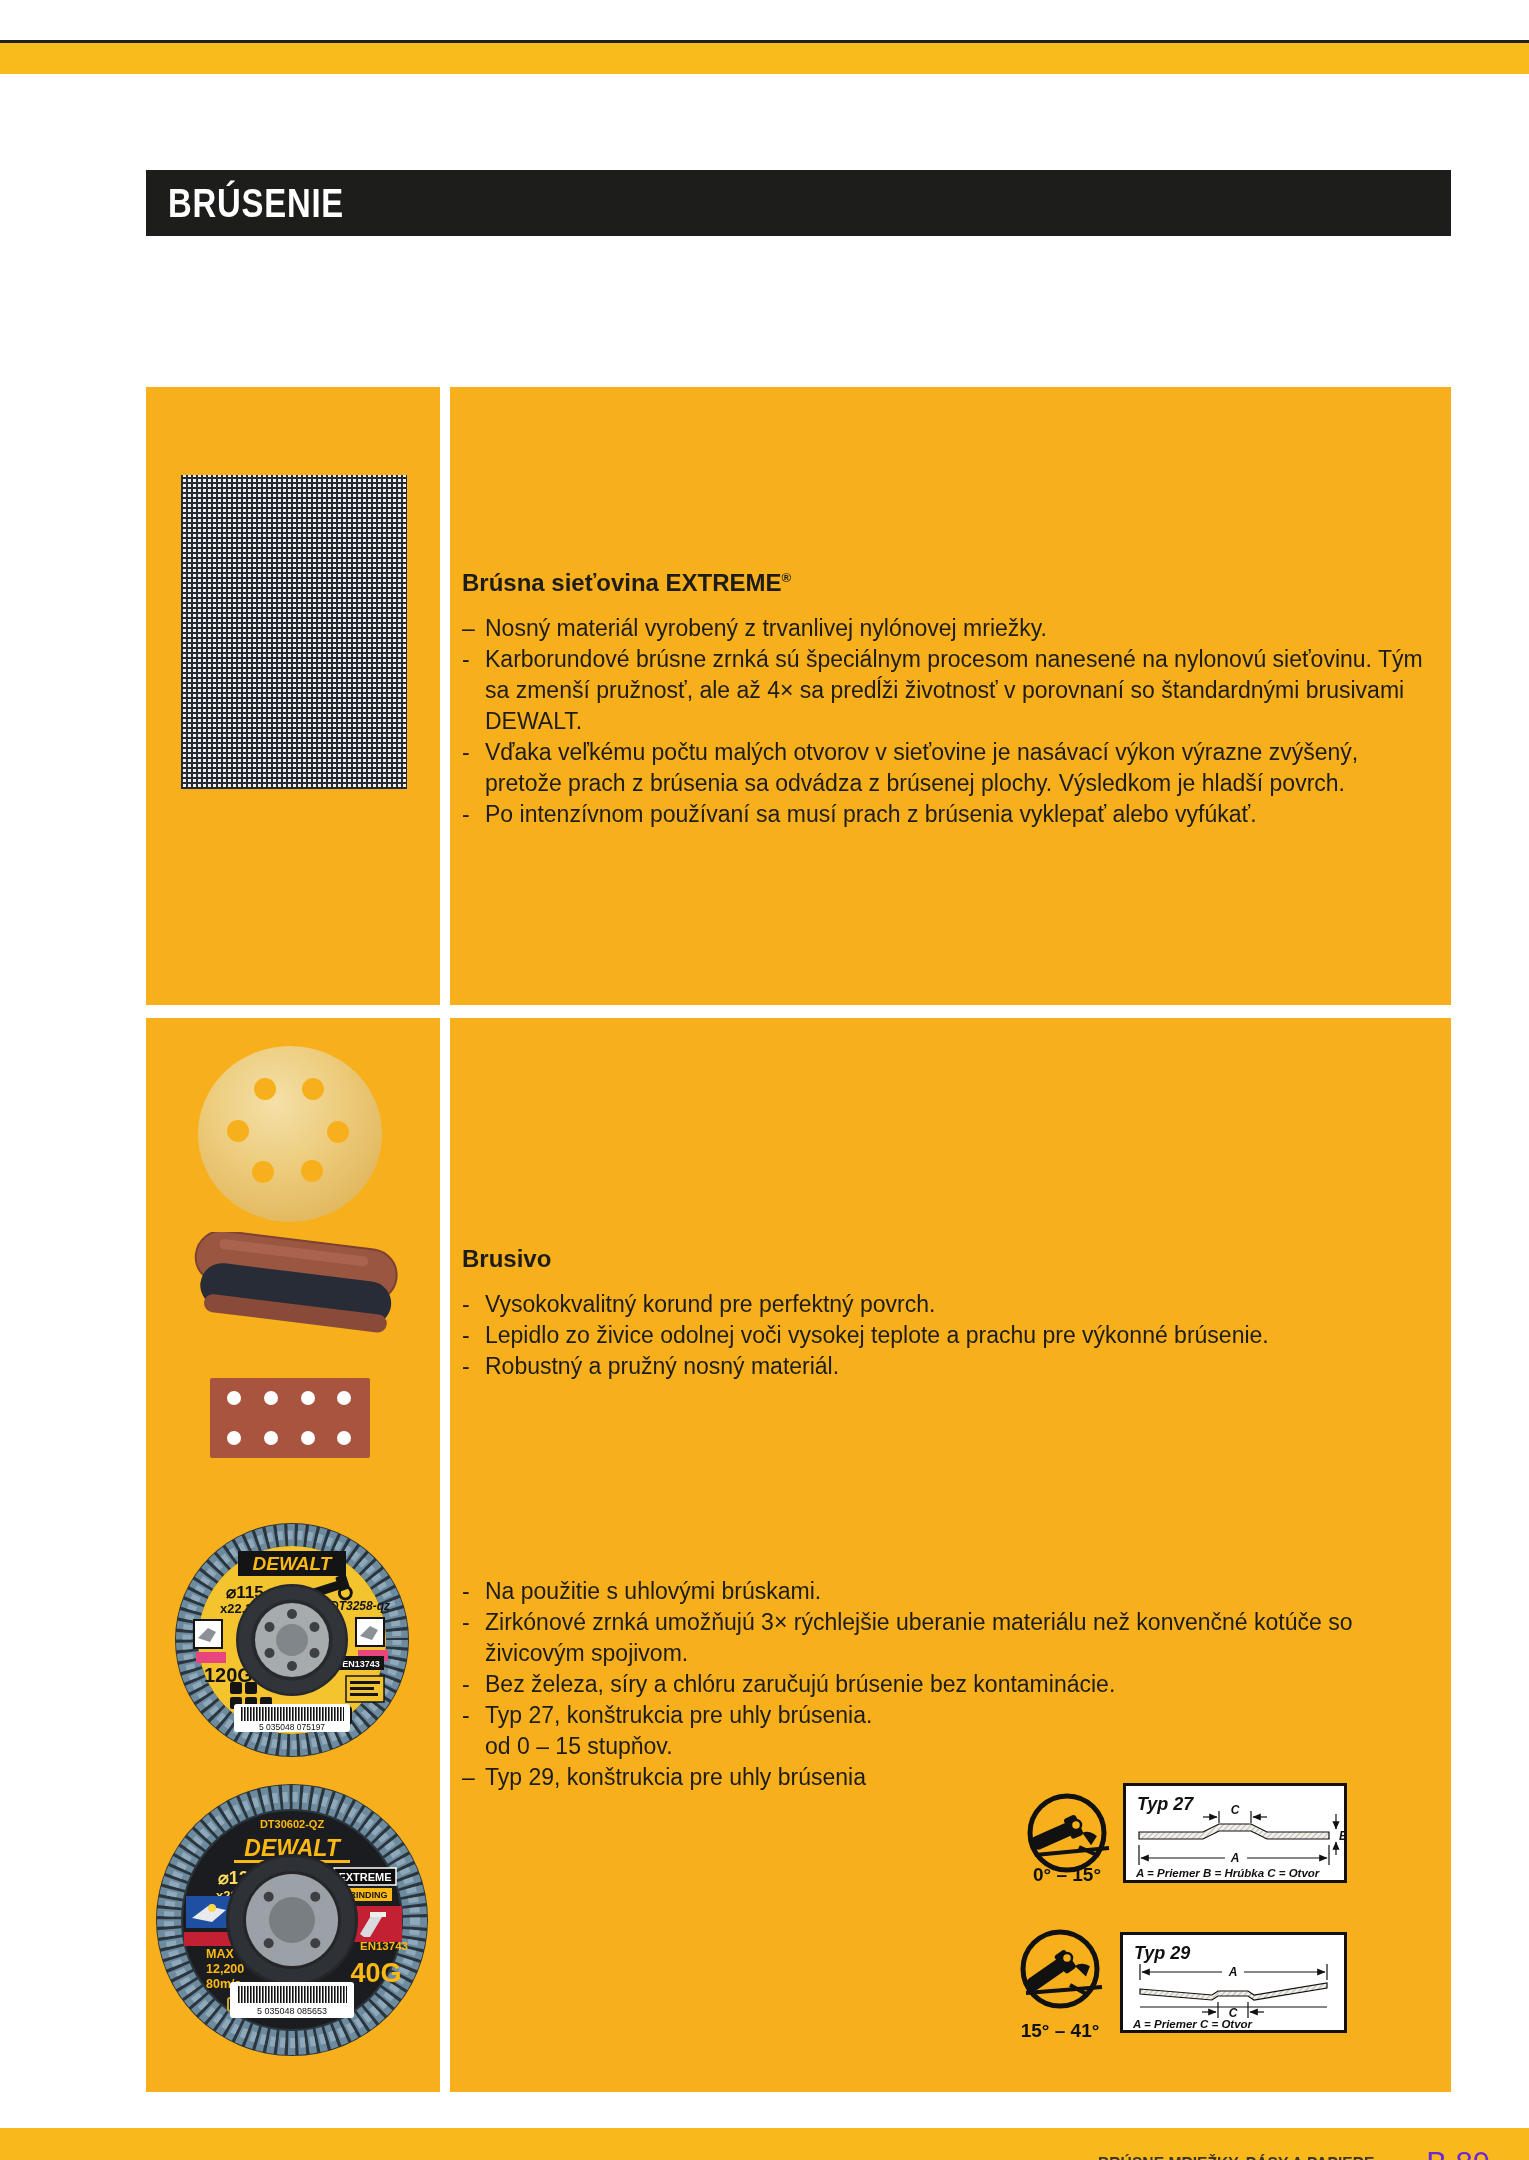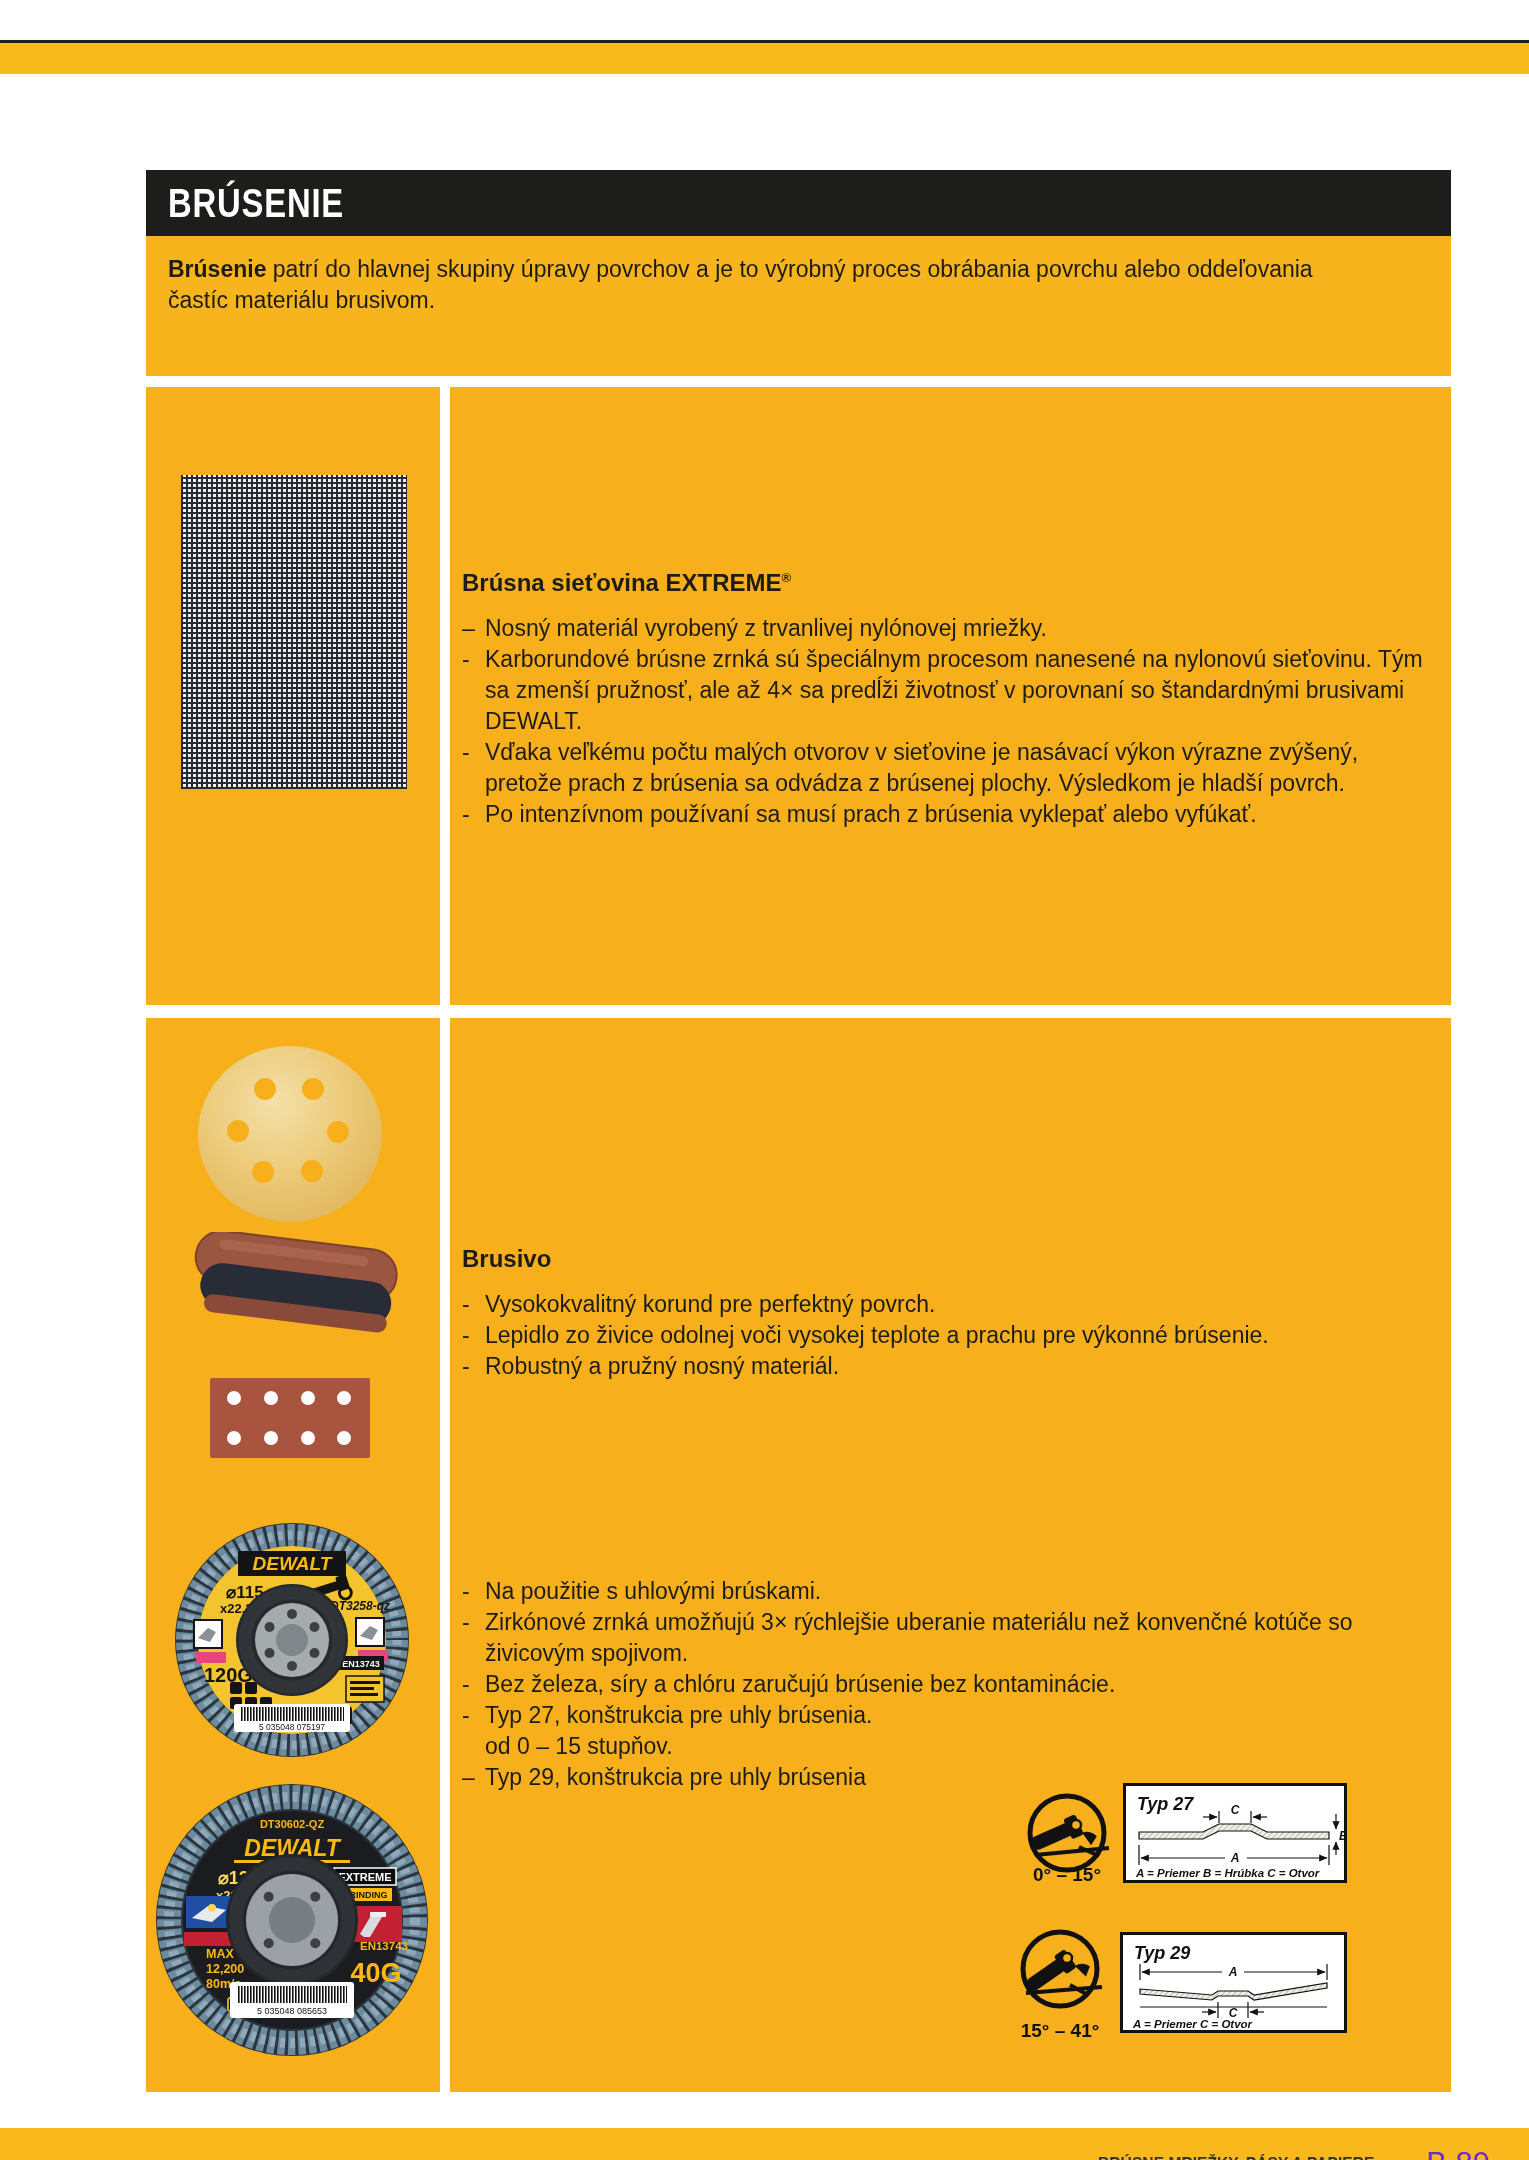--- a/index.html
+++ b/index.html
@@ -61,23 +61,20 @@
 
 <div class="page">
 
   <div class="topline"></div>
   <div class="topband"></div>
 
   <div class="headerbar">
     <span class="title">BRÚSENIE</span>
   </div>
 
-  <div class="introband">
-    <p><b>Brúsenie</b><span> patrí do hlavnej skupiny úpravy povrchov a je to výrobný proces obrábania povrchu alebo oddeľovania častíc materiálu brusivom.</span></p>
-  </div>
 
   <div class="row row1">
     <div class="imgp">
       <div class="mesh"></div>
     </div>
     <div class="txtp vcenter">
       <h3><span>Brúsna sieťovina EXTREME</span><sup>®</sup></h3>
       <ul class="blist">
         <li>
             <span class="dash">–</span>

